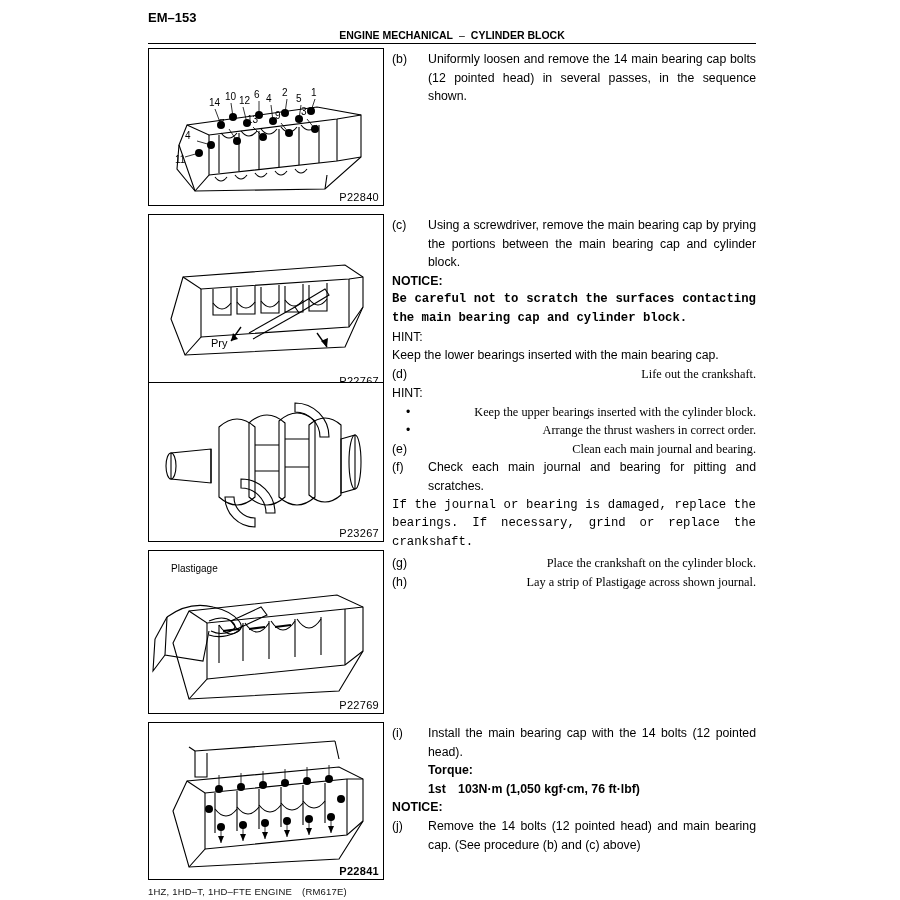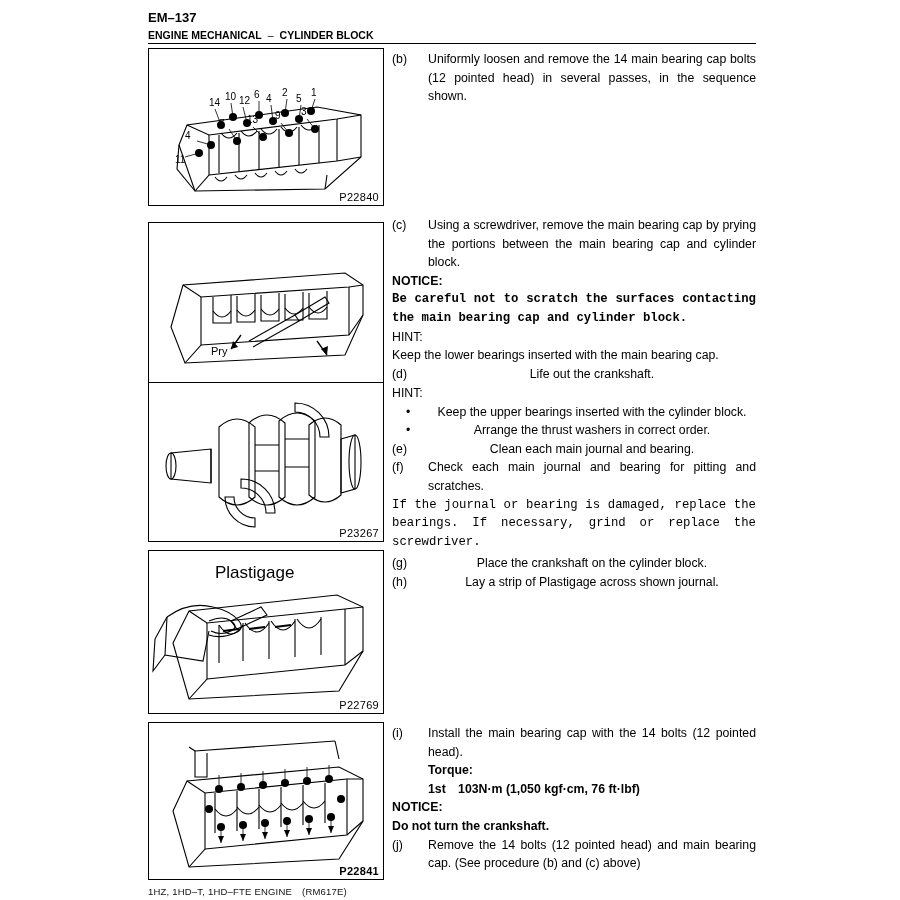--- a/index.html
+++ b/index.html
@@ -29,20 +29,21 @@
     top: 10px;
     font-size: 13px;
     font-weight: bold;
     letter-spacing: 0px;
   }
   .header-bar {
     position: absolute;
     left: 148px;
     top: 29px;
     width: 608px;
+    text-align: center;
     font-size: 10.5px;
     font-weight: bold;
   }
   .header-bar .sep {
     font-weight: normal;
     padding: 0 6px;
   }
   .header-rule {
     position: absolute;
     left: 148px;
@@ -75,22 +76,21 @@
   }
   .fig .fig-id {
     position: absolute;
     right: 4px;
     bottom: 2px;
     font-size: 11px;
     letter-spacing: 0.3px;
   }
   .fig .fig-label {
     position: absolute;
-    font-size: 17px;
-    margin-left: 44px;
+    font-size: 10px;
   }
   .fig svg { display: block; }
 
   
   .txt {
     position: absolute;
     left: 392px;
     width: 364px;
     font-size: 12.3px;
     line-height: 18.6px;
@@ -107,34 +107,34 @@
     width: 36px;
     flex: 0 0 36px;
     padding-left: 14px;
     box-sizing: border-box;
   }
   .body {
     flex: 1;
     text-align: justify;
     text-justify: inter-word;
   }
-  .body.nojust { text-align: center; }
+  .body.nojust { text-align: right; font-family: Liberation Serif, serif; }
   .full {
     text-align: justify;
     font-family: Liberation Mono, monospace;
   }
   .bold { font-weight: bold; }
   .indent36 { padding-left: 36px; }
 </style>
 </head>
 <body>
 
 <div class="page">
 
-  <div class="page-num">EM–137</div>
+  <div class="page-num">EM–153</div>
   <div class="header-bar">
     <span>ENGINE MECHANICAL</span><span class="sep">–</span><span>CYLINDER BLOCK</span>
   </div>
   <div class="header-rule"></div>
 
   <div class="fig" style="left:148px; top:48px; width:236px; height:158px;">
     <svg width="234" height="156" viewBox="0 0 234 156">
       <g fill="none" stroke="#000" stroke-width="1.1">
 
         <path d="M30 96 L38 76 L168 58 L212 66 L212 108 L176 140 L46 142 Z"></path>
@@ -218,21 +218,21 @@
     <div class="fig-id">P22840</div>
   </div>
 
   <div class="txt" style="top:50px;">
     <div class="row">
       <div class="mark">(b)</div>
       <div class="body">Uniformly loosen and remove the 14 main bearing cap bolts (12 pointed head) in several passes, in the sequence shown.</div>
     </div>
   </div>
 
-  <div class="fig" style="left:148px; top:222px; width:236px; height:176px;">
+  <div class="fig" style="left:148px; top:214px; width:236px; height:176px;">
     <svg width="234" height="158" viewBox="0 0 234 158">
       <g fill="none" stroke="#000" stroke-width="1.1">
         <path d="M22 104 L34 62 L196 50 L214 62 L214 92 L196 132 L36 140 Z"></path>
         <path d="M34 62 L52 74 L200 64 L214 62"></path>
         <path d="M52 74 L52 122 L36 140"></path>
         <path d="M52 122 L200 112 L214 92"></path>
         <path d="M200 64 L200 112"></path>
 
         <path d="M64 74 L64 100 L82 100 L82 72"></path>
         <path d="M88 73 L88 99 L106 99 L106 71"></path>
@@ -318,21 +318,21 @@
       <div class="body nojust">Arrange the thrust washers in correct order.</div>
     </div>
     <div class="row">
       <div class="mark">(e)</div>
       <div class="body nojust">Clean each main journal and bearing.</div>
     </div>
     <div class="row">
       <div class="mark">(f)</div>
       <div class="body">Check each main journal and bearing for pitting and scratches.</div>
     </div>
-    <div class="full">If the journal or bearing is damaged, replace the bearings. If necessary, grind or replace the screwdriver.</div>
+    <div class="full">If the journal or bearing is damaged, replace the bearings. If necessary, grind or replace the crankshaft.</div>
   </div>
 
   <div class="fig" style="left:148px; top:550px; width:236px; height:164px;">
     <div class="fig-label" style="left:22px; top:12px;">Plastigage</div>
     <svg width="234" height="162" viewBox="0 0 234 162">
       <g fill="none" stroke="#000" stroke-width="1.1">
 
         <path d="M24 92 L40 60 L188 44 L214 56 L214 100 L190 140 L40 148 Z"></path>
         <path d="M40 60 L58 72 L196 58 L214 56"></path>
         <path d="M58 72 L58 128 L40 148"></path>
@@ -443,21 +443,20 @@
   </div>
 
   <div class="txt" style="top:724px;">
     <div class="row">
       <div class="mark">(i)</div>
       <div class="body">Install the main bearing cap with the 14 bolts (12 pointed head).</div>
     </div>
     <div class="bold indent36">Torque:</div>
     <div class="bold indent36">1st  103N·m (1,050 kgf·cm, 76 ft·lbf)</div>
     <div class="bold">NOTICE:</div>
-    <div class="bold">Do not turn the crankshaft.</div>
     <div class="row">
       <div class="mark">(j)</div>
       <div class="body">Remove the 14 bolts (12 pointed head) and main bearing cap. (See procedure (b) and (c) above)</div>
     </div>
   </div>
 
   <div class="footer">
     <span>1HZ, 1HD–T, 1HD–FTE ENGINE</span><span class="code">(RM617E)</span>
   </div>
 

